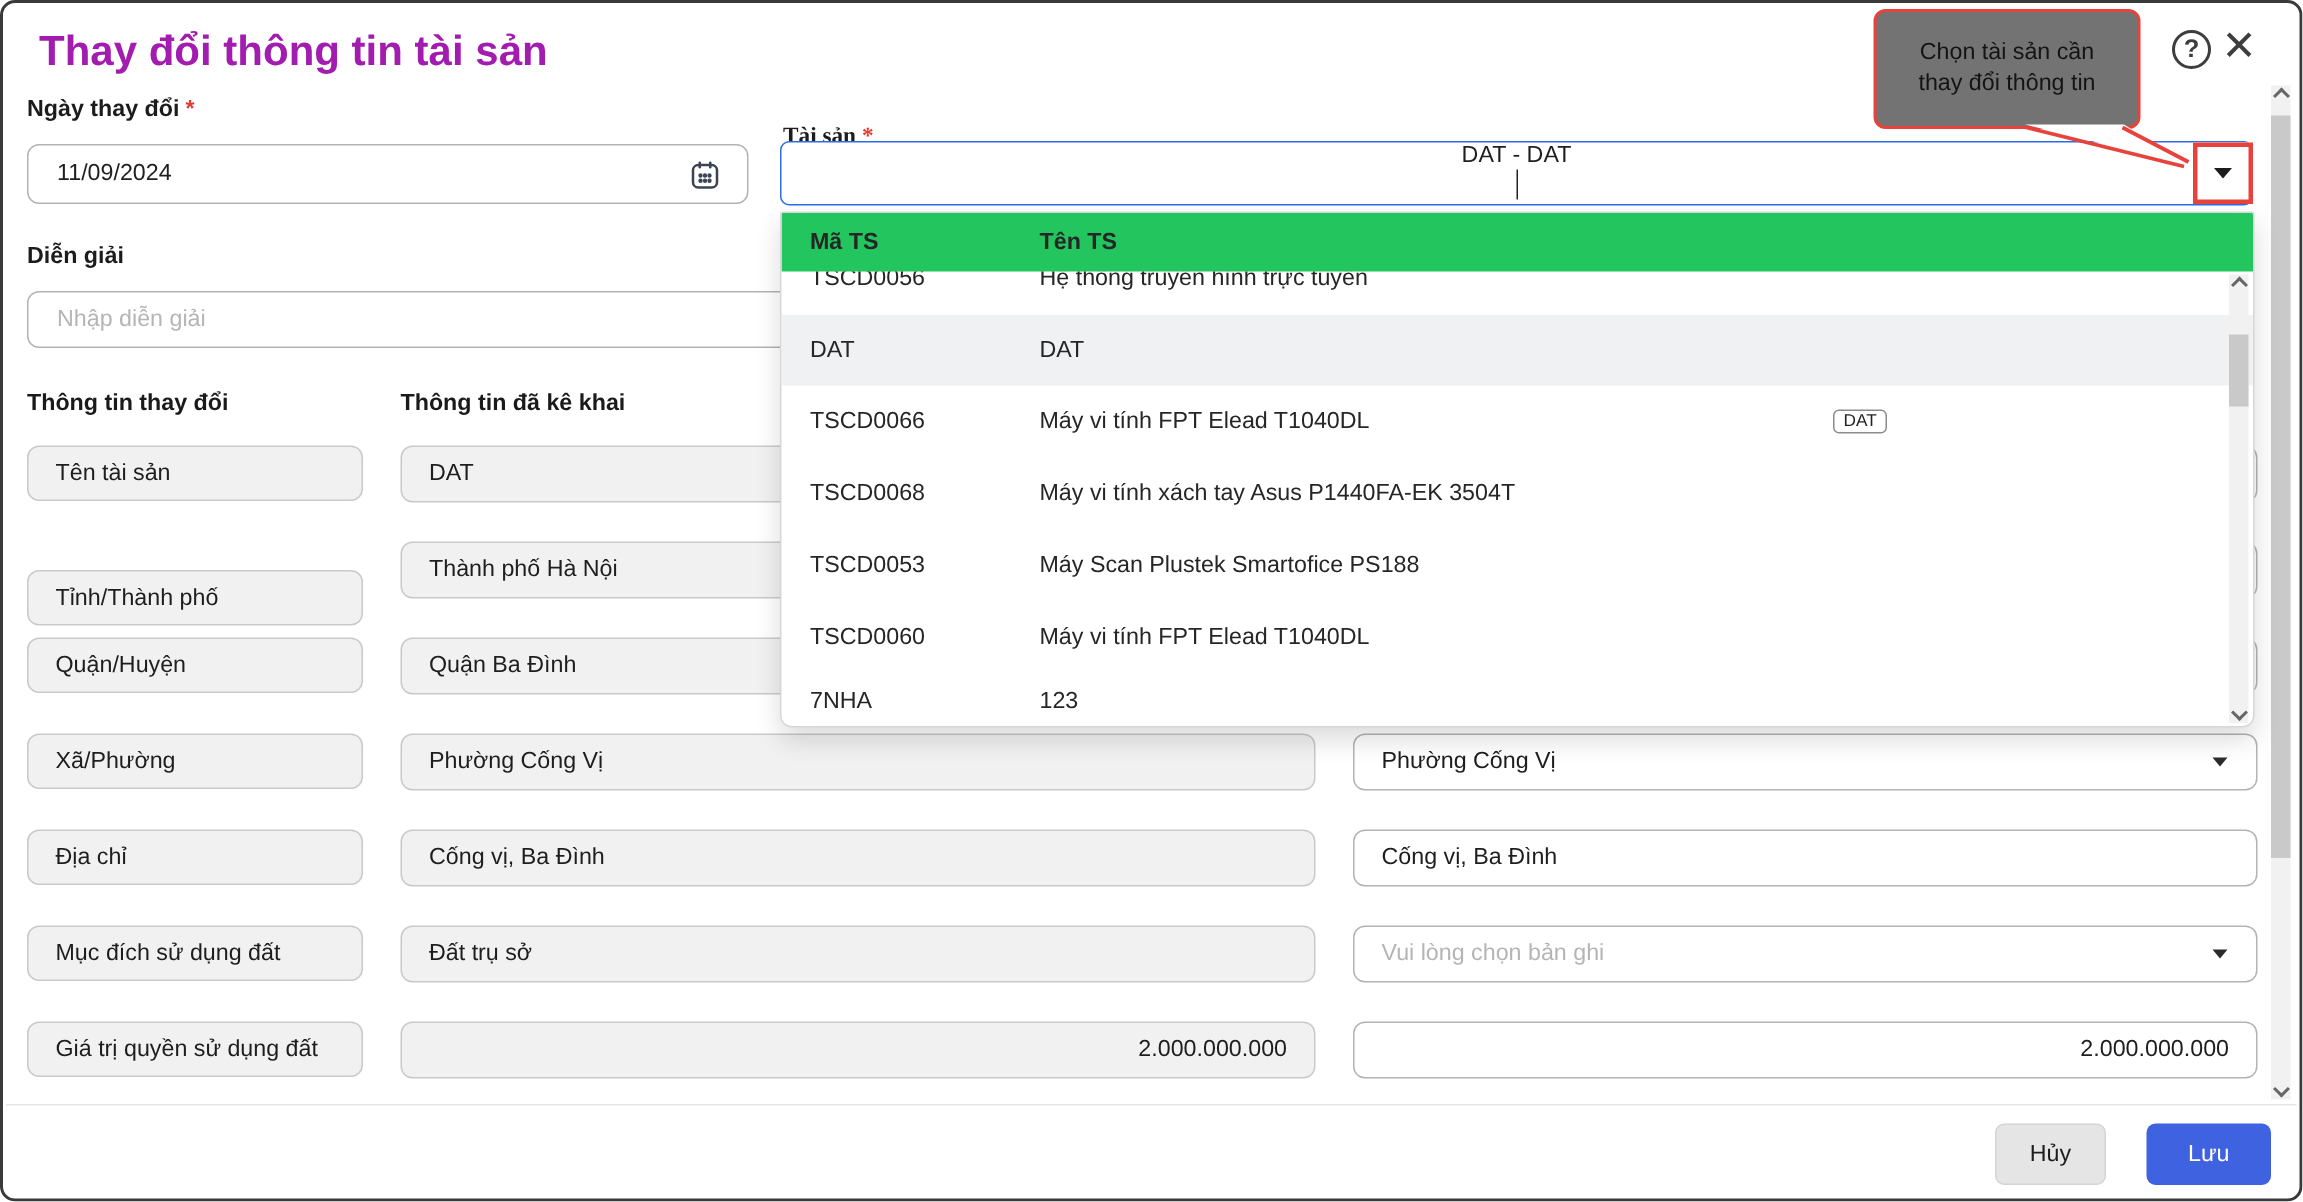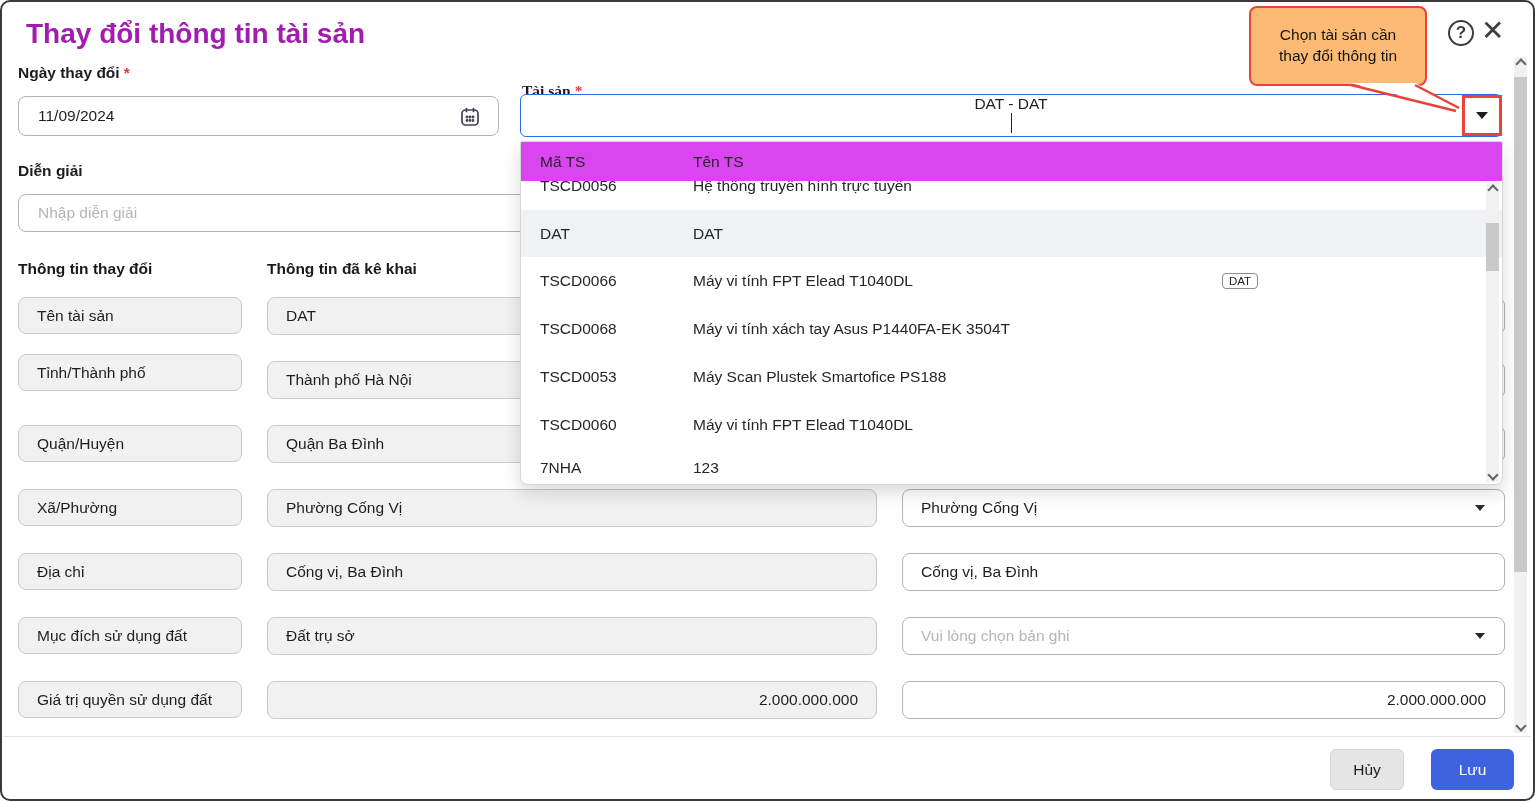--- a/index.html
+++ b/index.html
@@ -25,26 +25,26 @@
   .asset-input { left:518px; top:92px; width:982px; height:43px; border:1.6px solid #2b6de9; border-radius:6px;flex-direction:column; }
   .caret-line { display:inline-block; width:1px; height:20px; background:#222; margin-left:1px; }
 
   .note-input { left:16px; top:192px; width:860px; height:38px; }
 
   
   .red-box { position:absolute; left:1460px; top:93px; width:40px; height:41px; border:3px solid #e8423c; background:#fff; z-index:6; display:flex; align-items:center; justify-content:center; }
   .tri-down { width:0; height:0; border-left:6px solid transparent; border-right:6px solid transparent; border-top:7px solid #1d1d1d; }
 
   
-  .tooltip { position:absolute; left:1247px; top:4px; width:178px; height:80px; background:#fdba74; border:2.5px solid #e8423c; border-radius:8px; z-index:10; text-align:center; font-size:15.5px; color:#141414; padding-top:16px; line-height:21px; }
+  .tooltip { position:absolute; left:1247px; top:4px; width:178px; height:80px; background:#737373; border:2.5px solid #e8423c; border-radius:8px; z-index:10; text-align:center; font-size:15.5px; color:#141414; padding-top:16px; line-height:21px; }
   .tooltip-tail { position:absolute; left:0; top:0; width:1535px; height:801px; z-index:11; pointer-events:none; }
 
   
   .dd-panel { position:absolute; left:518px; top:139px; width:983px; height:344px; background:#fff; border:1px solid #d7d7d7; border-radius:2px 2px 8px 8px; box-shadow:0 8px 18px rgba(0,0,0,.14); z-index:5; overflow:hidden; }
-  .dd-header { height:39px; background:#d946ef; display:flex; align-items:center; font-weight:normal; font-size:15.5px; color:#262626; }
+  .dd-header { height:39px; background:#22c55e; display:flex; align-items:center; font-weight:bold; font-size:15.5px; color:#262626; }
   .dd-col-code { padding-left:19px; width:172px; flex:none; }
   .dd-row { position:relative; display:flex; align-items:center; font-size:15.5px; color:#262626; }
   .dd-row.clip-top { height:29px; overflow:hidden; }
   .dd-row.clip-top .clipwrap { margin-top:-19px; display:flex; width:100%; }
   .dd-row.sel { height:47px; background:#eff1f3; }
   .dd-row.std { height:48px; }
   .dd-row.clip-bot { height:37px; overflow:hidden; align-items:flex-start; padding-top:10px; }
   .dd-badge { position:absolute; left:701px; top:50%; transform:translateY(-50%); border:1px solid #8c8c8c; border-radius:4px; font-size:11.5px; padding:1px 6px; color:#222; background:#fff; }
 
   
@@ -115,21 +115,21 @@
 
   <div class="section-h" style="left:16px;">Thông tin thay đổi</div>
   <div class="section-h" style="left:265px;">Thông tin đã kê khai</div>
 
   <div class="pill" style="top:295px;">Tên tài sản</div>
   <div class="decl" style="top:295px;">
       <span>DAT</span>
     </div>
   <div class="newf" style="top:295px;"></div>
 
-  <div class="pill" style="top:352px;">Tỉnh/Thành phố</div>
+  <div class="pill" style="top:378px;">Tỉnh/Thành phố</div>
   <div class="decl" style="top:359px;">
       <span>Thành phố Hà Nội</span>
     </div>
   <div class="newf" style="top:359px;"></div>
 
   <div class="pill" style="top:423px;">Quận/Huyện</div>
   <div class="decl" style="top:423px;">
       <span>Quận Ba Đình</span>
     </div>
   <div class="newf" style="top:423px;"></div>

